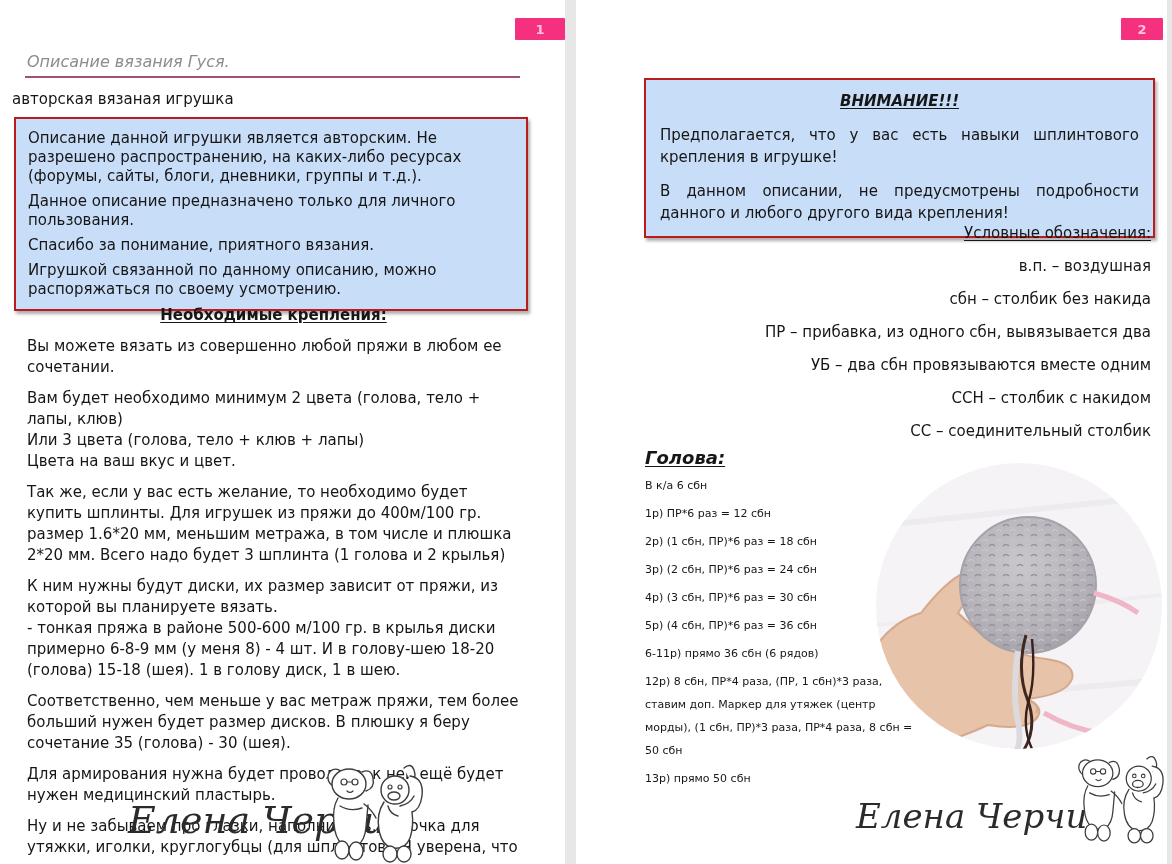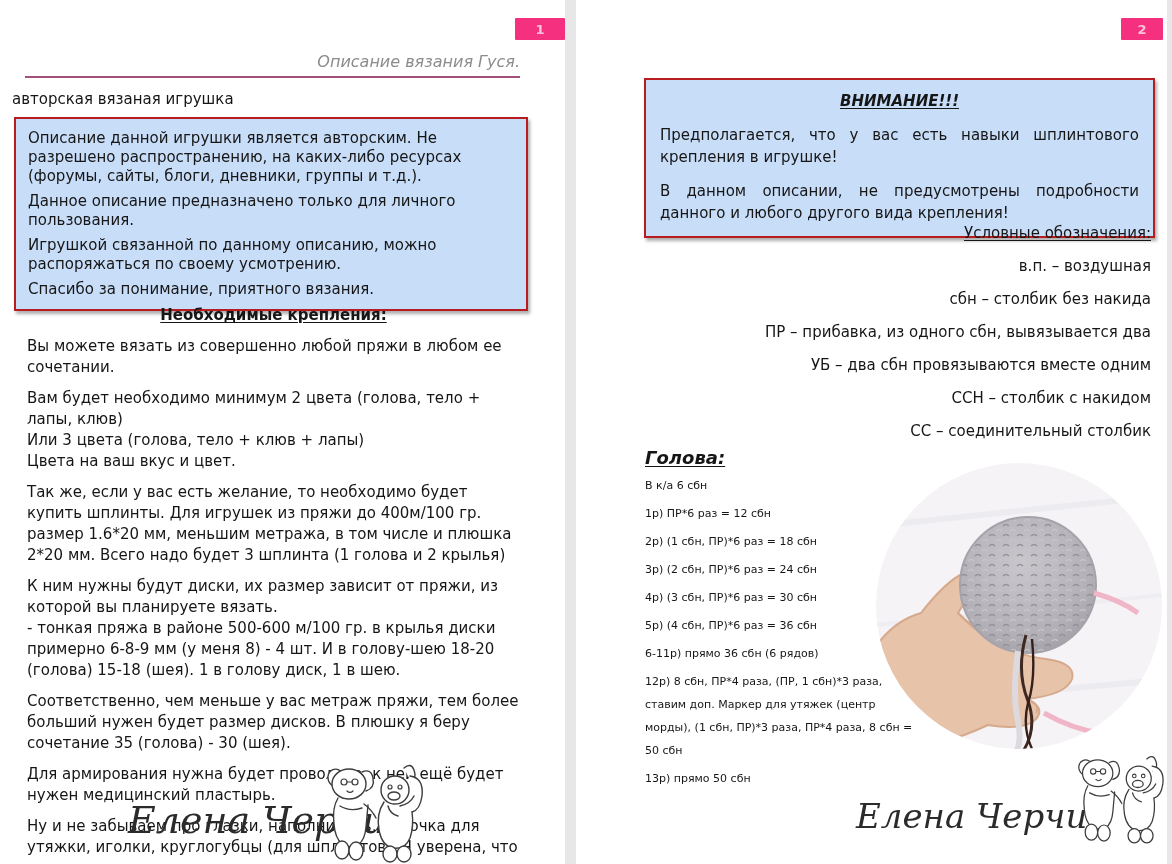--- a/index.html
+++ b/index.html
@@ -18,21 +18,21 @@
     color:#ffc2da;font-size:13px;font-weight:bold;
     display:flex;align-items:center;justify-content:center;
     border-radius:1px;
   }
   #page1 .page-badge{right:0;width:50px;}
   #page2 .page-badge{right:4px;width:42px;}
 
   
   .doc-title{
     position:absolute;left:27px;top:52px;width:493px;
-    text-align:right;font-style:italic;font-size:16px;color:#8c8c8c;
+    text-align:left;font-style:italic;font-size:16px;color:#8c8c8c;
   }
   .title-rule{
     position:absolute;left:25px;top:76px;width:495px;height:2px;background:#a34f7c;
   }
   .subtitle{
     position:absolute;left:12px;top:90px;width:493px;
     text-align:left;font-size:15px;
   }
   .info-box{
     box-sizing:border-box;
@@ -107,22 +107,22 @@
   <div class="page-badge">1</div>
 
   <div class="doc-title">Описание вязания Гуся.</div>
   <div class="title-rule"></div>
 
   <div class="subtitle">авторская вязаная игрушка</div>
 
   <div class="info-box" id="box1">
     <p>Описание данной игрушки является авторским. Не разрешено распространению, на каких-либо ресурсах (форумы, сайты, блоги, дневники, группы и т.д.).</p>
     <p>Данное описание предназначено только для личного пользования.</p>
+    <p>Спасибо за понимание, приятного вязания.</p>
     <p>Игрушкой связанной по данному описанию, можно распоряжаться по своему усмотрению.</p>
-    <p>Спасибо за понимание, приятного вязания.</p>
   </div>
 
   <div class="materials-col">
     <div class="h-center">Необходимые крепления:</div>
     <p>Вы можете вязать из совершенно любой пряжи в любом ее сочетании.</p>
     <p>
       <span style="display:block">Вам будет необходимо минимум 2 цвета (голова, тело + лапы, клюв)</span>
       <span style="display:block">Или 3 цвета (голова, тело + клюв + лапы)</span>
       <span style="display:block">Цвета на ваш вкус и цвет.</span>
     </p>

